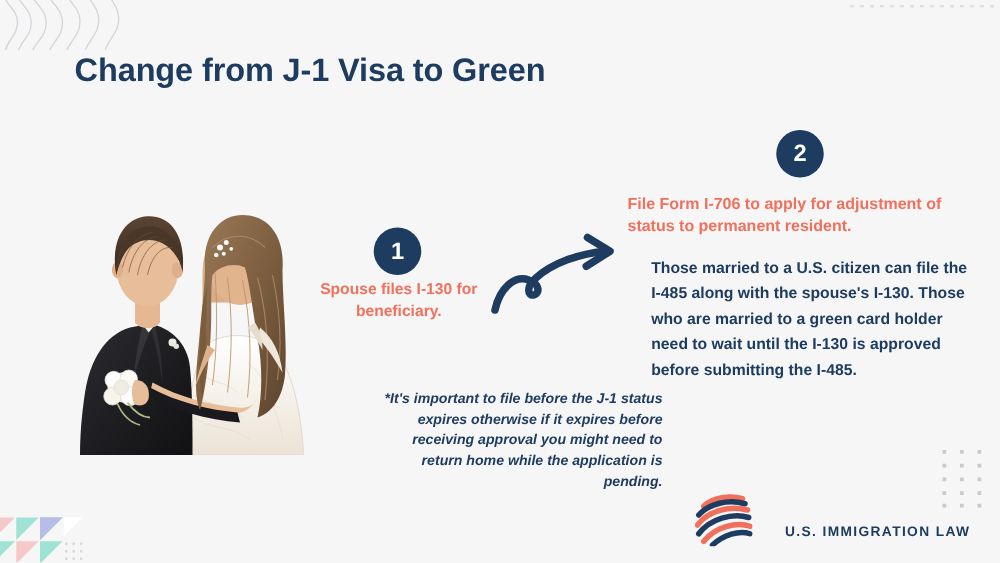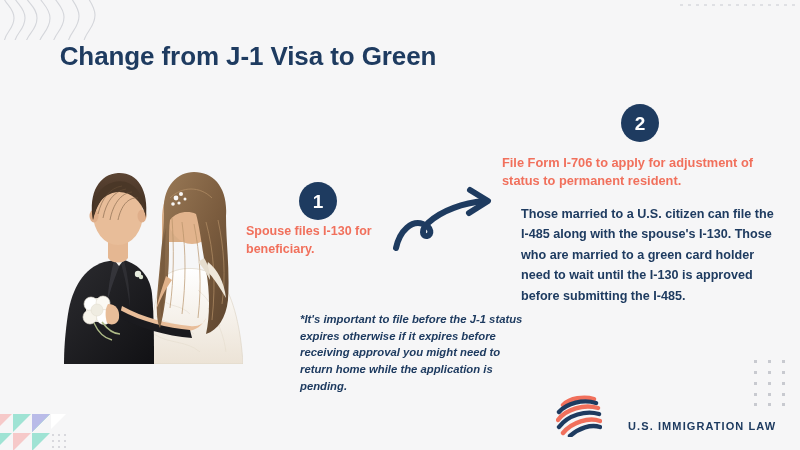--- a/index.html
+++ b/index.html
@@ -43,40 +43,40 @@
     font-size: 19px; font-weight: bold;
     display: flex; align-items: center; justify-content: center;
     line-height: 1;
   }
   #badge1 { left: 299px; top: 182px; }
   #badge2 { left: 621px; top: 104px; }
 
   .step1-caption {
     position: absolute; left: 246px; top: 222px; width: 146px;
     color: #f1705c; font-size: 12.5px; font-weight: bold;
-    line-height: 1.45; 
+    line-height: 1.45; text-align: center;
   }
 
   .arrow { position: absolute; left: 392px; top: 186px; width: 110px; height: 70px; }
 
   .step2-head {
     position: absolute; left: 502px; top: 154px; width: 262px;
     color: #f1705c; font-size: 12.8px; font-weight: bold;
     line-height: 1.42; text-align: left;
   }
   .step2-body {
     position: absolute; left: 502px; top: 204px; width: 262px;
     color: #1e3b60; font-size: 12.6px; font-weight: bold;
     line-height: 1.62; text-align: left; margin-left: 19px;
   }
 
   .footnote {
     position: absolute; left: 300px; top: 311px; width: 230px;
     color: #1e3b60; font-size: 11.3px; font-weight: bold; font-style: italic;
-    line-height: 1.48; text-align: left;
+    line-height: 1.48; text-align: right;
   }
 
   
   .logo { position: absolute; left: 556px; top: 392px; width: 222px; height: 50px; }
   .logo-globe { position: absolute; left: 0px; top: 3px; width: 46px; height: 42px; }
   .logo-word {
     position: absolute; left: 54px; top: 0px;
     font-size: 26px; font-weight: bold; font-style: italic;
     letter-spacing: .5px; line-height: 1.08; white-space: nowrap;
   }

